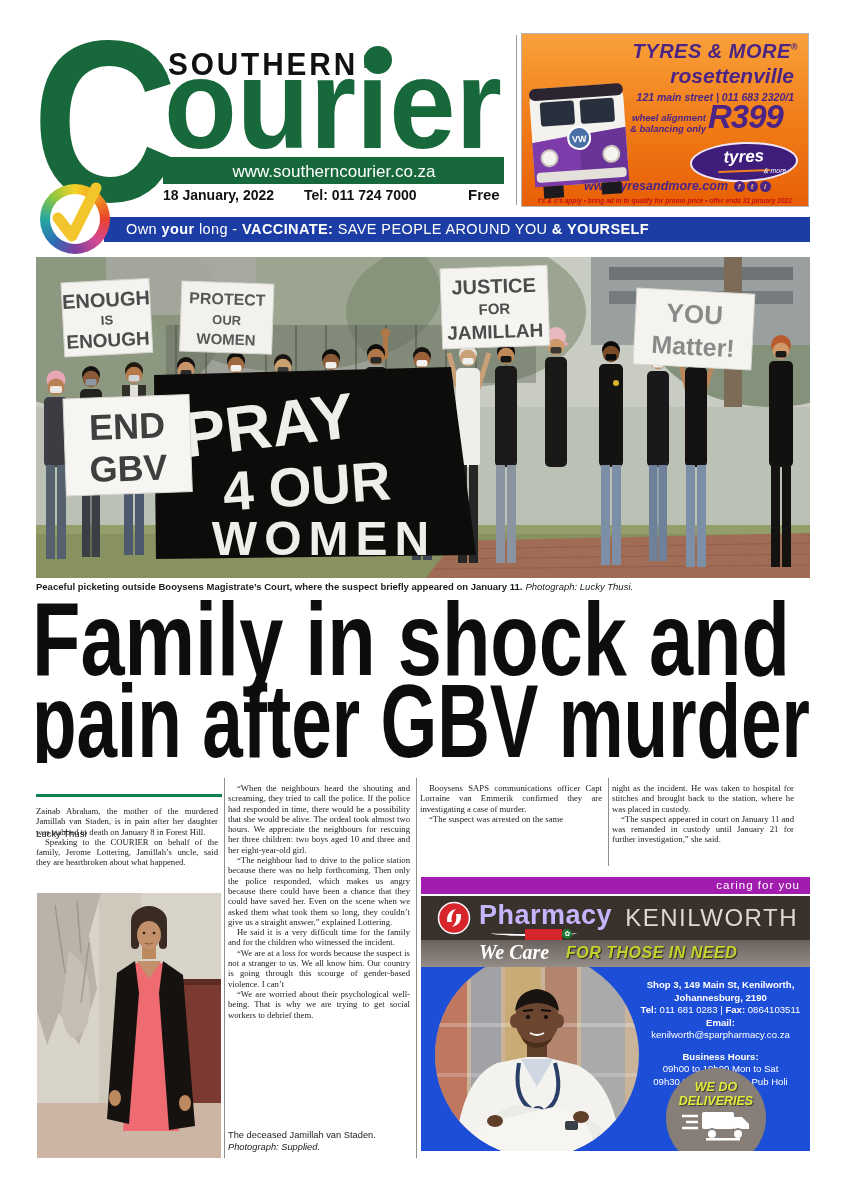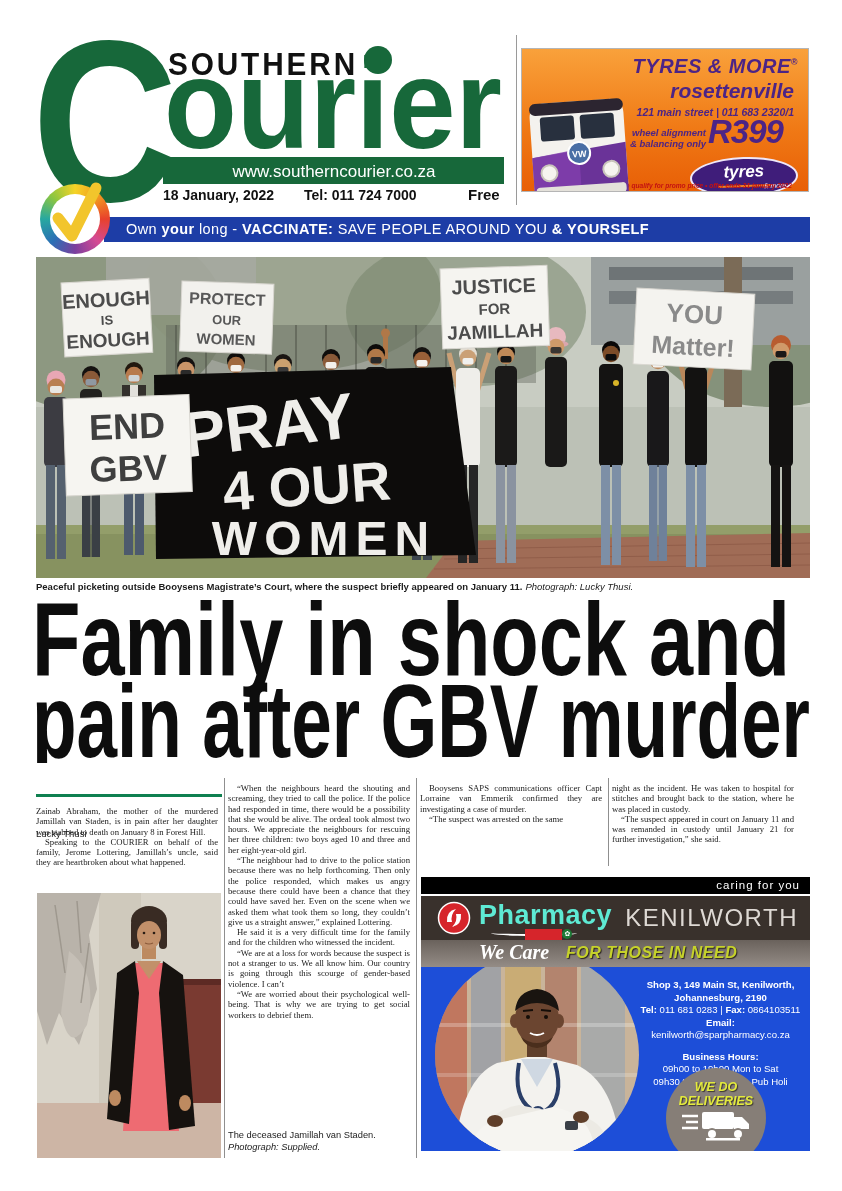--- a/index.html
+++ b/index.html
@@ -11,22 +11,22 @@
   
   .vax{position:absolute;left:104px;top:217px;width:706px;height:25px;background:#1d3da6;
        color:#fff;font-size:14.5px;line-height:25px;padding-left:22px;box-sizing:border-box;
        letter-spacing:.4px;white-space:nowrap;}
   .vax b{font-weight:bold;}
   .checklogo{position:absolute;left:40px;top:184px;width:70px;height:70px;border-radius:50%;
      background:conic-gradient(#f5d327,#f29a1f,#e8412c,#d44a94,#7a3f9e,#2b6fb5,#27a8a0,#8dc63f,#f5d327);
      z-index:5;}
   .checklogo .inner{position:absolute;left:10px;top:10px;width:50px;height:50px;border-radius:50%;background:#fff;}
   
-  .tyres{position:absolute;left:521px;top:33px;width:288px;height:144px;box-sizing:border-box;
-     border:1px solid #b5b5b5;background:linear-gradient(180deg,#f9a13b,#f07a16 55%,#e85f06);overflow:hidden;margin-top:15px;}
+  .tyres{position:absolute;left:521px;top:33px;width:288px;height:174px;box-sizing:border-box;
+     border:1px solid #b5b5b5;background:linear-gradient(180deg,#f9a13b,#f07a16 55%,#e85f06);overflow:hidden;}
   .tyres .purple{color:#4c2486;font-style:italic;font-weight:bold;}
   .tyres-logo{position:absolute;left:168px;top:108px;width:104px;height:36px;background:#3f1d7a;
      border-radius:50%;transform:rotate(-2deg);border:2px solid #efe7f8;color:#fff;text-align:center;}
   .soc{display:inline-block;width:11px;height:11px;border-radius:50%;background:#4c2486;color:#f5b36a;
      font-size:8px;line-height:11px;text-align:center;font-weight:bold;margin-left:2px;vertical-align:1px;}
   
   .cap{font-size:9.5px;color:#1c1c1c;}
   .cap .main{font-weight:bold;}
   .cap .credit{font-style:italic;margin-left:3px;}
   
@@ -34,25 +34,25 @@
   .byrule{position:absolute;left:36px;top:794px;width:186px;height:2.5px;background:#0f8050;}
   .col{position:absolute;width:182px;font-family:"Liberation Serif",serif;font-size:8.7px;
        line-height:10.3px;text-align:justify;color:#1b1b1b;}
   .para{margin:0;text-indent:9px;}
   .para.flush{text-indent:0;}
   .cdiv{position:absolute;width:1px;background:#8f8f8f;}
   .dcap{position:absolute;left:228px;top:1129px;width:182px;font-size:9.3px;color:#222;line-height:12px;}
   .dcap .credit{font-style:italic;}
   
   .pharm{position:absolute;left:421px;top:871px;width:389px;height:286px;}
-  .pharm .tagbar{position:absolute;left:0;top:6px;width:100%;height:17px;background:#000000;
+  .pharm .tagbar{position:absolute;left:0;top:6px;width:100%;height:17px;background:#a21caf;
       color:#fff;font-size:11.5px;line-height:17px;text-align:right;box-sizing:border-box;
       padding-right:10px;letter-spacing:1px;}
   .pharm .head{position:absolute;left:0;top:25px;width:100%;height:44px;background:#39312c;}
-  .pharm .brand{position:absolute;left:58px;top:4px;color:#5eead4;font-size:27px;font-weight:bold;letter-spacing:.5px;}
+  .pharm .brand{position:absolute;left:58px;top:4px;color:#c4b5fd;font-size:27px;font-weight:bold;letter-spacing:.5px;}
   .pharm .brand-under{position:absolute;left:70px;top:34px;width:86px;height:4px;
       border-bottom:2px solid #fff;border-radius:0 0 100% 100%;}
   .pharm .sparstrip{position:absolute;left:96px;top:33px;font-size:7px;color:#fff;}
   .sparbox{display:inline-block;background:#d6252b;color:#fff;font-weight:bold;font-size:8px;
       padding:12px 4px;line-height:10px;letter-spacing:2px;}
   .spardot{display:inline-block;width:10px;height:10px;border-radius:50%;background:#1d7a36;color:#fff;
       font-size:7px;line-height:10px;text-align:center;vertical-align:top;}
   .pharm .branch{position:absolute;right:12px;top:8px;color:#ded9d4;font-size:24px;font-weight:400;letter-spacing:1.5px;}
   .pharm .careband{position:absolute;left:0;top:69px;width:100%;height:27px;
       background:linear-gradient(180deg,#6a625c,#948c86);}

